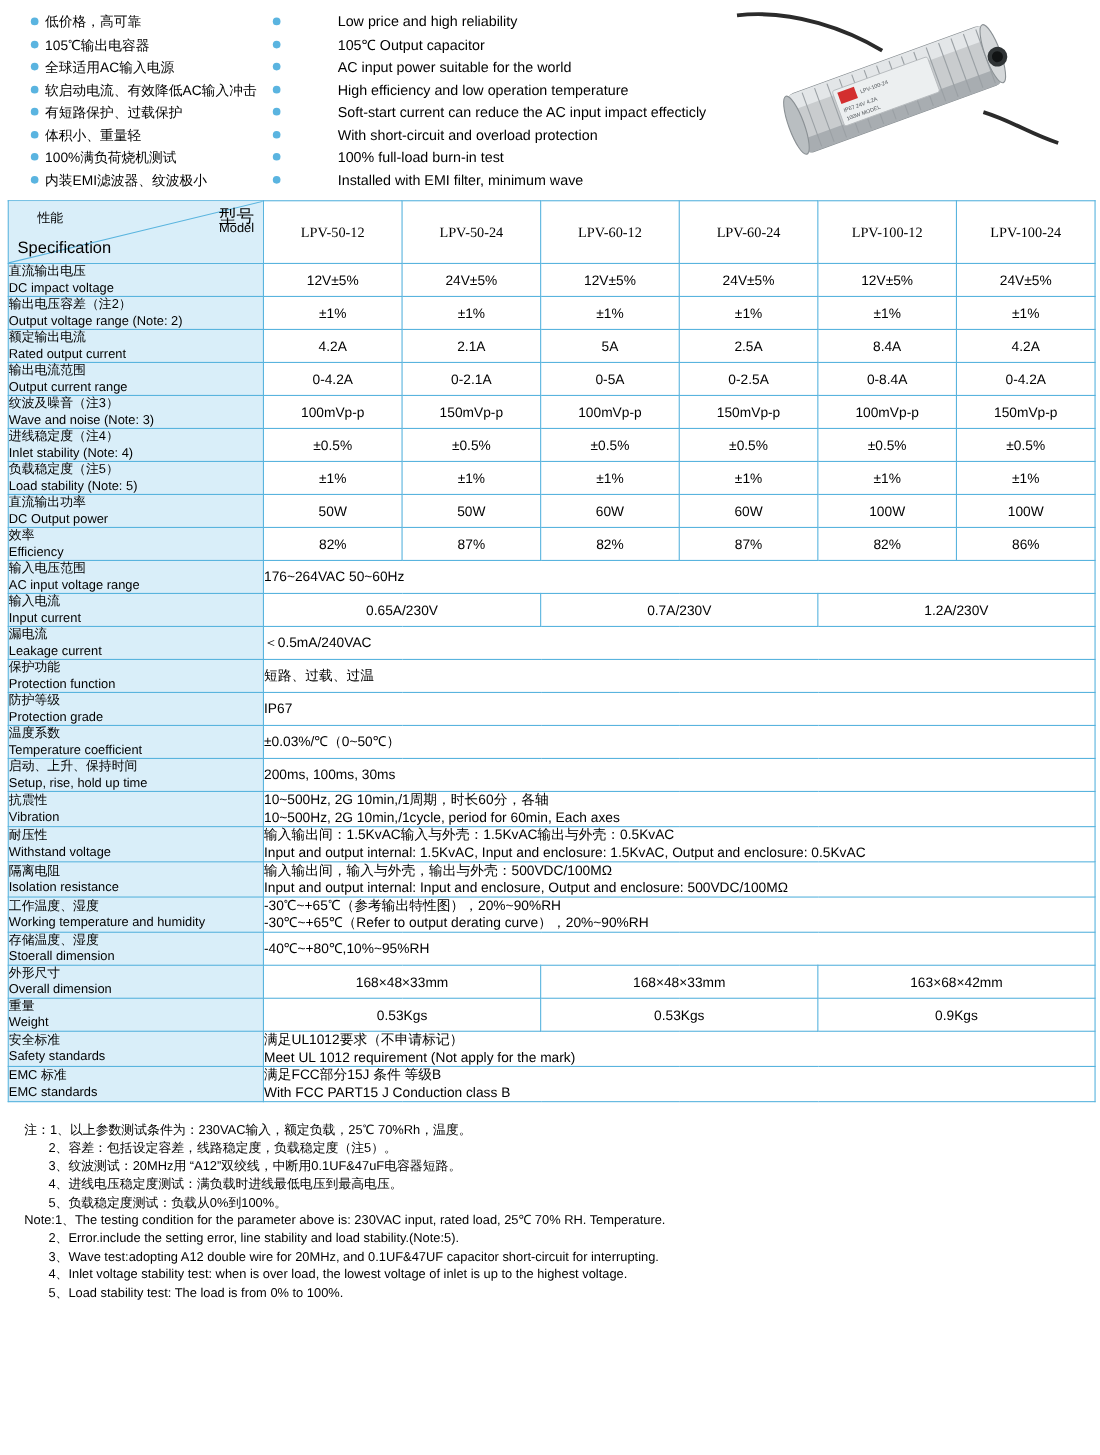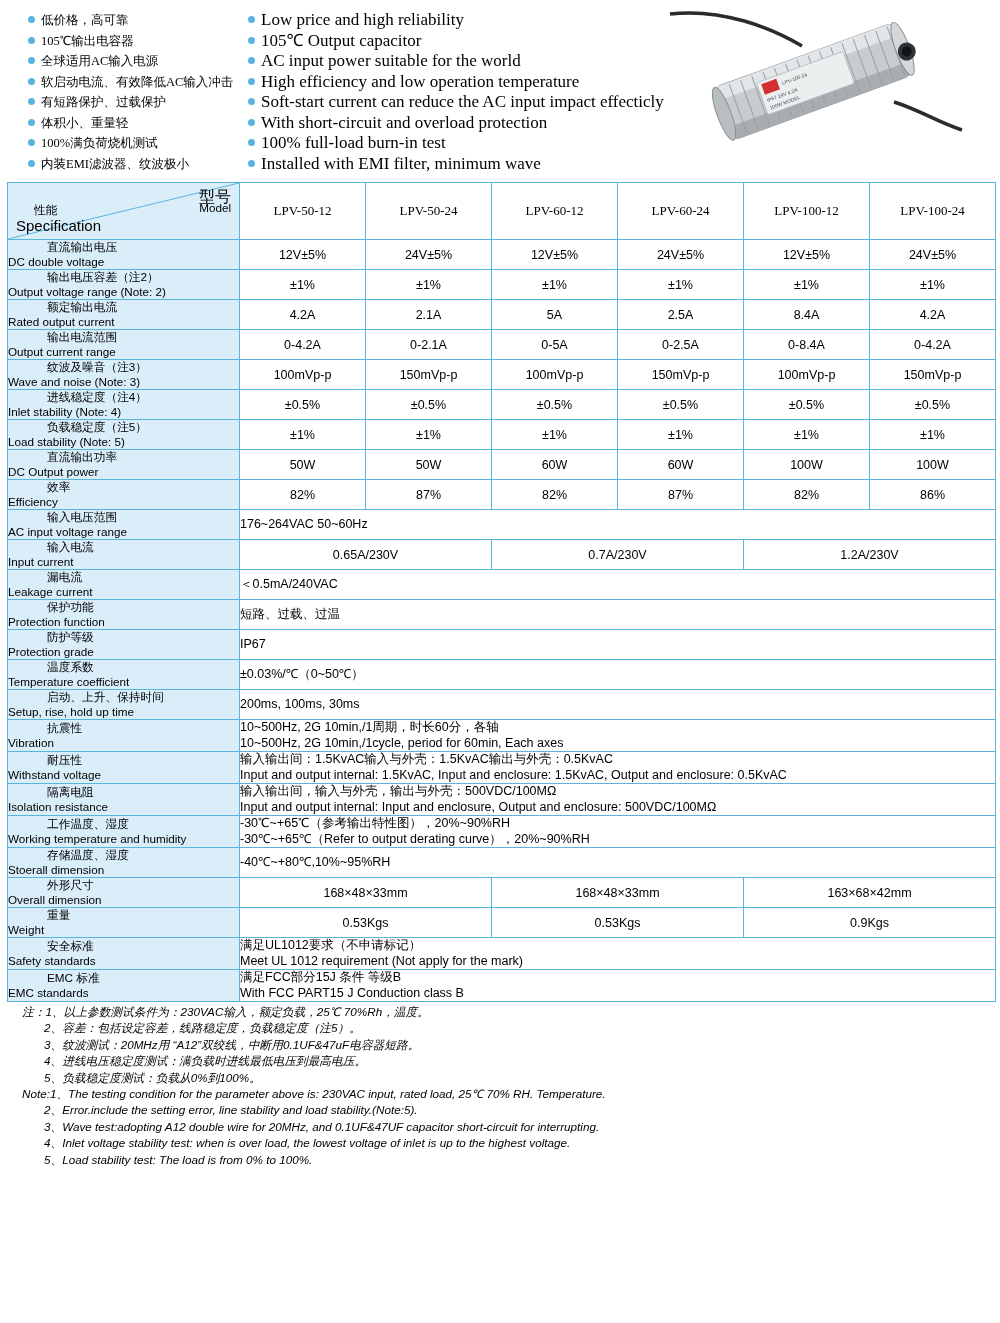--- a/index.html
+++ b/index.html
@@ -25,21 +25,20 @@
 
   
   .features {
     position: relative;
     height: 172px;
     padding: 10px 0 0 0;
   }
   .feat-cols {
     display: flex;
     flex-direction: row;
-    font-family: Liberation Serif, serif;
   }
   .feat-col-cn { width: 248px; padding-left: 28px; box-sizing: border-box; }
   .feat-col-en { width: 400px; padding-left: 0px; box-sizing: border-box; }
   .feat-item {
     display: flex;
     align-items: flex-start;
     height: 20.5px;
     font-size: 12.5px;
     line-height: 20.5px;
     white-space: nowrap;
@@ -47,21 +46,21 @@
   .bullet {
     width: 7px;
     height: 7px;
     border-radius: 50%;
     background: #5ab4e0;
     margin-right: 6px;
     margin-top: 6px;
     flex: 0 0 auto;
   }
   .feat-text-cn { font-size: 12.5px; }
-  .feat-text-en { font-size: 17px; }
+  .feat-text-en { font-size: 13px; margin-left: 46px; }
 
   
   .product-img {
     position: absolute;
     right: 18px;
     top: 6px;
     width: 320px;
     height: 150px;
   }
 
@@ -77,21 +76,21 @@
     padding: 0;
     vertical-align: middle;
   }
   .lbl {
     background: #d9eef9;
     padding: 3px 5px 3px 7px;
     font-size: 11.7px;
     line-height: 14.5px;
     width: 232px;
   }
-  .lbl .cn { display: block; white-space: nowrap; margin-left: 39px; }
+  .lbl .cn { display: block; white-space: nowrap; }
   .lbl .en { display: block; white-space: nowrap; }
   .val {
     text-align: center;
     font-size: 12.5px;
     padding: 6px 2px;
   }
   .val-left {
     text-align: left;
     font-size: 12.5px;
     padding: 4px 2px 4px 10px;
@@ -116,43 +115,42 @@
   }
   .hdr-model .m-en {
     position: absolute;
     right: 8px;
     top: 18px;
     font-size: 11.7px;
   }
   .hdr-model .s-cn {
     position: absolute;
     left: 26px;
-    top: 20px;
+    top: 8px;
     font-size: 11.7px;
   }
   .hdr-model .s-en {
     position: absolute;
     left: 8px;
     top: 34px;
     font-size: 15px;
   }
   .hdr-col {
     text-align: center;
     font-size: 13px;
     background: #ffffff;
     height: 56px;
     font-family: Liberation Serif, serif;
   }
 
   
   .notes {
-    margin: 2px 10px 0 22px;
+    margin: 18px 10px 0 22px;
     font-size: 11.7px;
     line-height: 16.4px;
-    font-style: italic;
   }
   .notes div { white-space: nowrap; }
   .notes .ind { padding-left: 22px; }
 </style>
 </head>
 <body>
 
 <div class="page">
 
   <div class="features">
@@ -292,21 +290,21 @@
           <td class="hdr-col">LPV-50-12</td>
           <td class="hdr-col">LPV-50-24</td>
           <td class="hdr-col">LPV-60-12</td>
           <td class="hdr-col">LPV-60-24</td>
           <td class="hdr-col">LPV-100-12</td>
           <td class="hdr-col">LPV-100-24</td>
         </tr>
         <tr>
           <td class="lbl">
             <span class="cn">直流输出电压</span>
-            <span class="en">DC double voltage</span>
+            <span class="en">DC impact voltage</span>
           </td>
           <td class="val">12V±5%</td>
           <td class="val">24V±5%</td>
           <td class="val">12V±5%</td>
           <td class="val">24V±5%</td>
           <td class="val">12V±5%</td>
           <td class="val">24V±5%</td>
         </tr>
         <tr>
           <td class="lbl">

